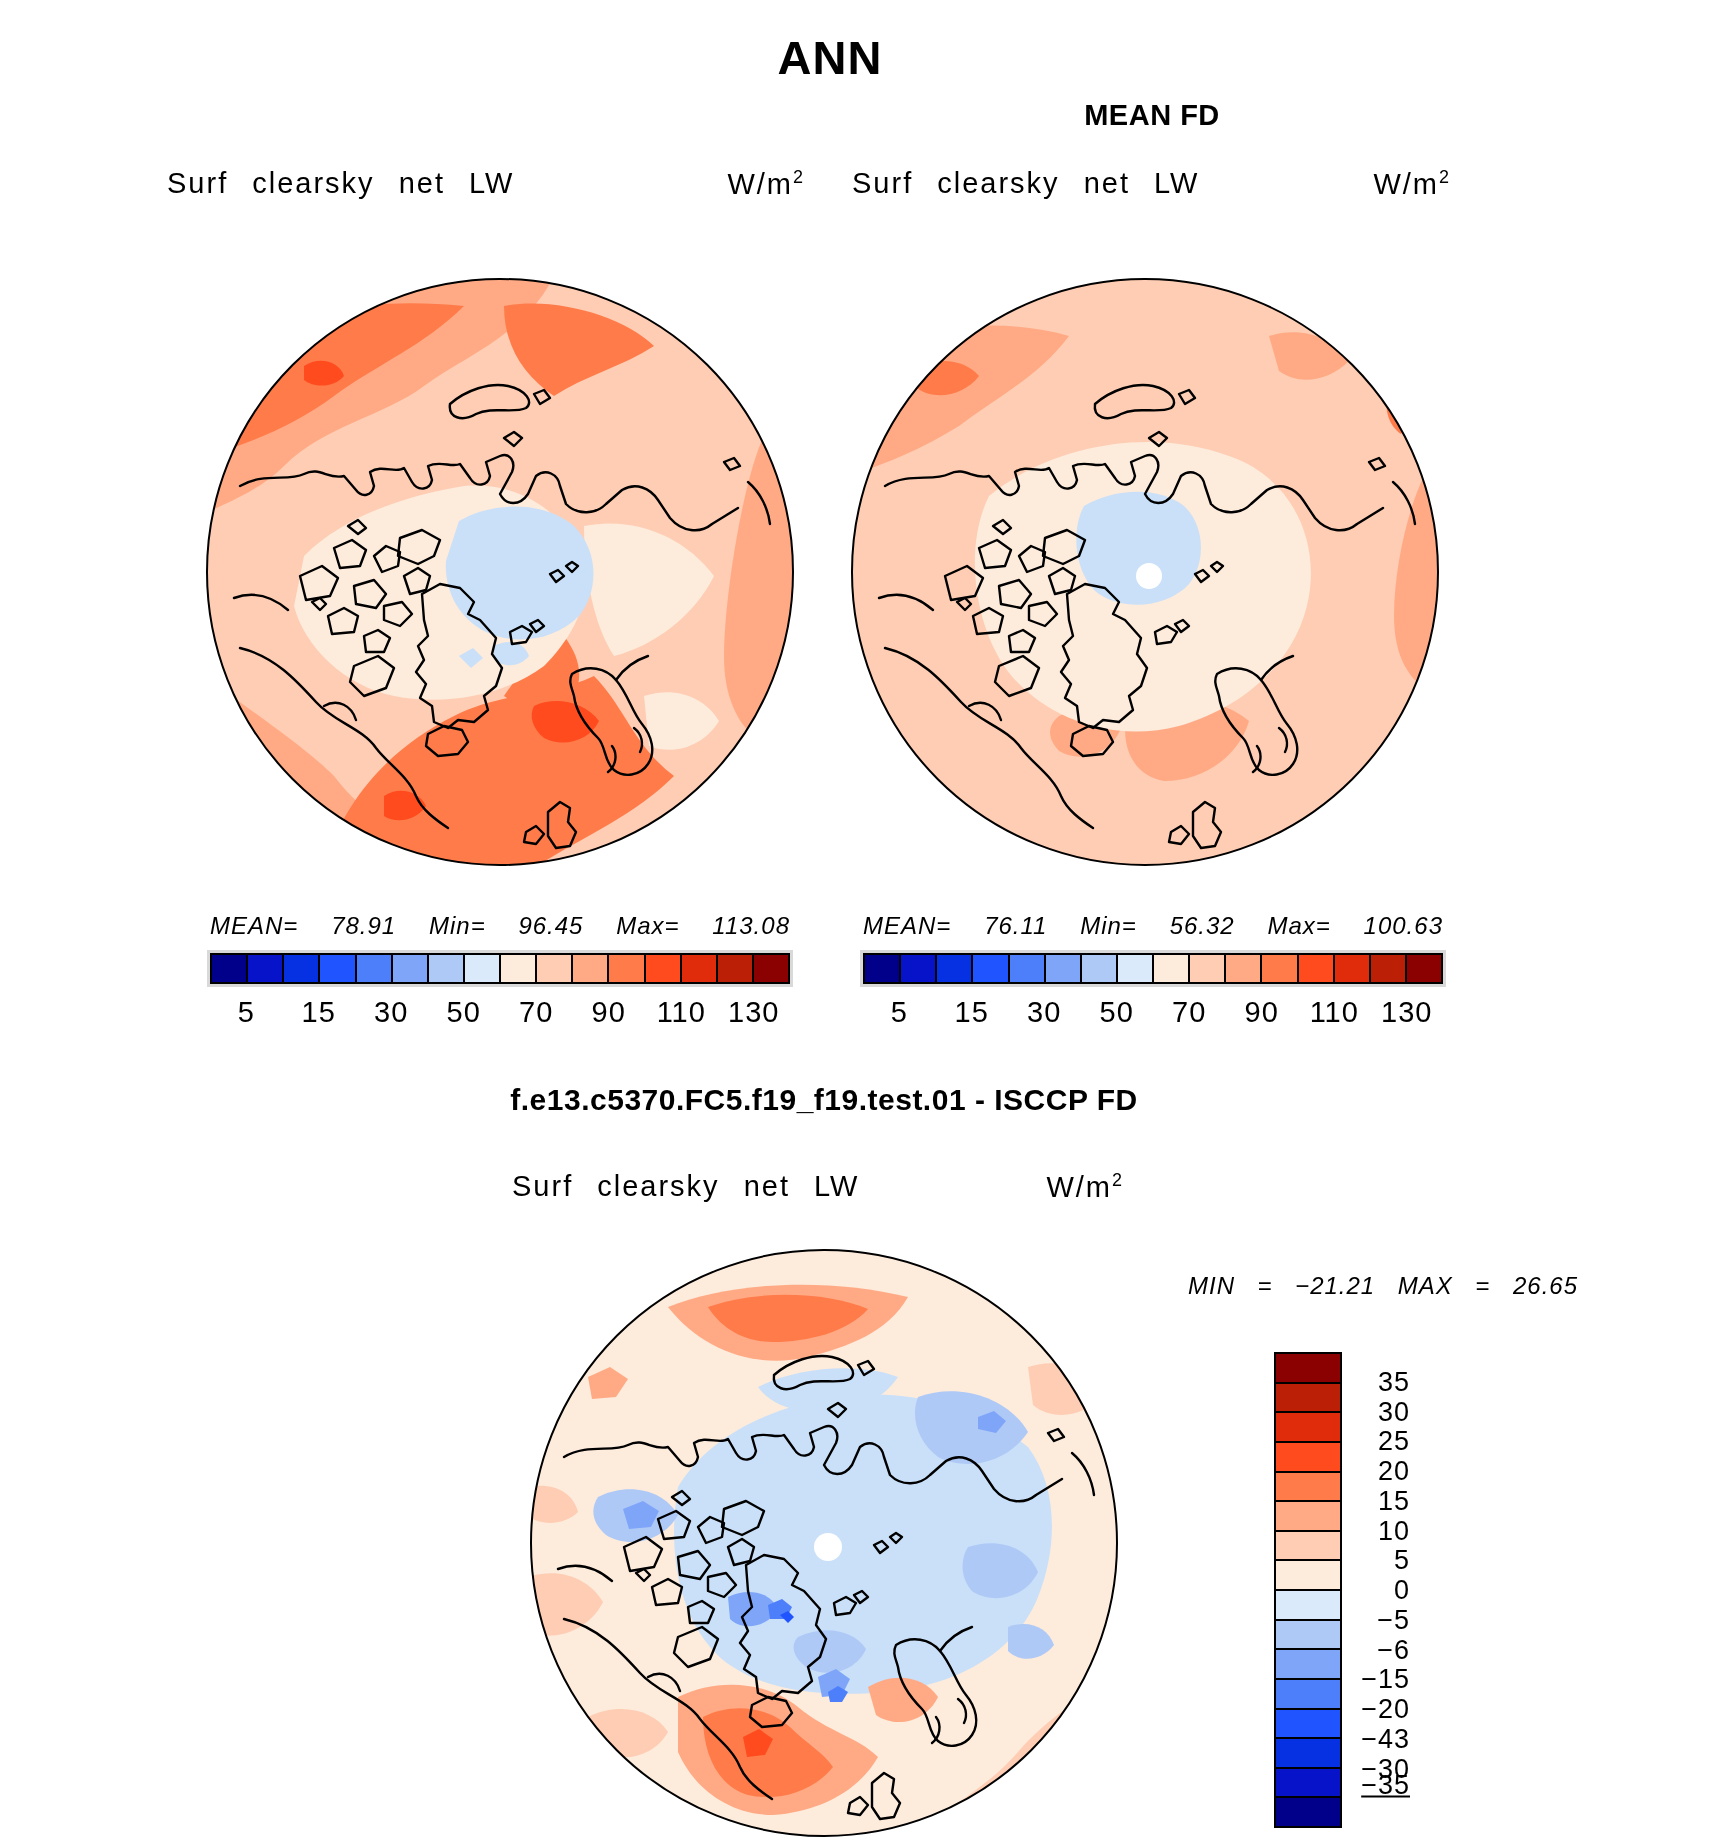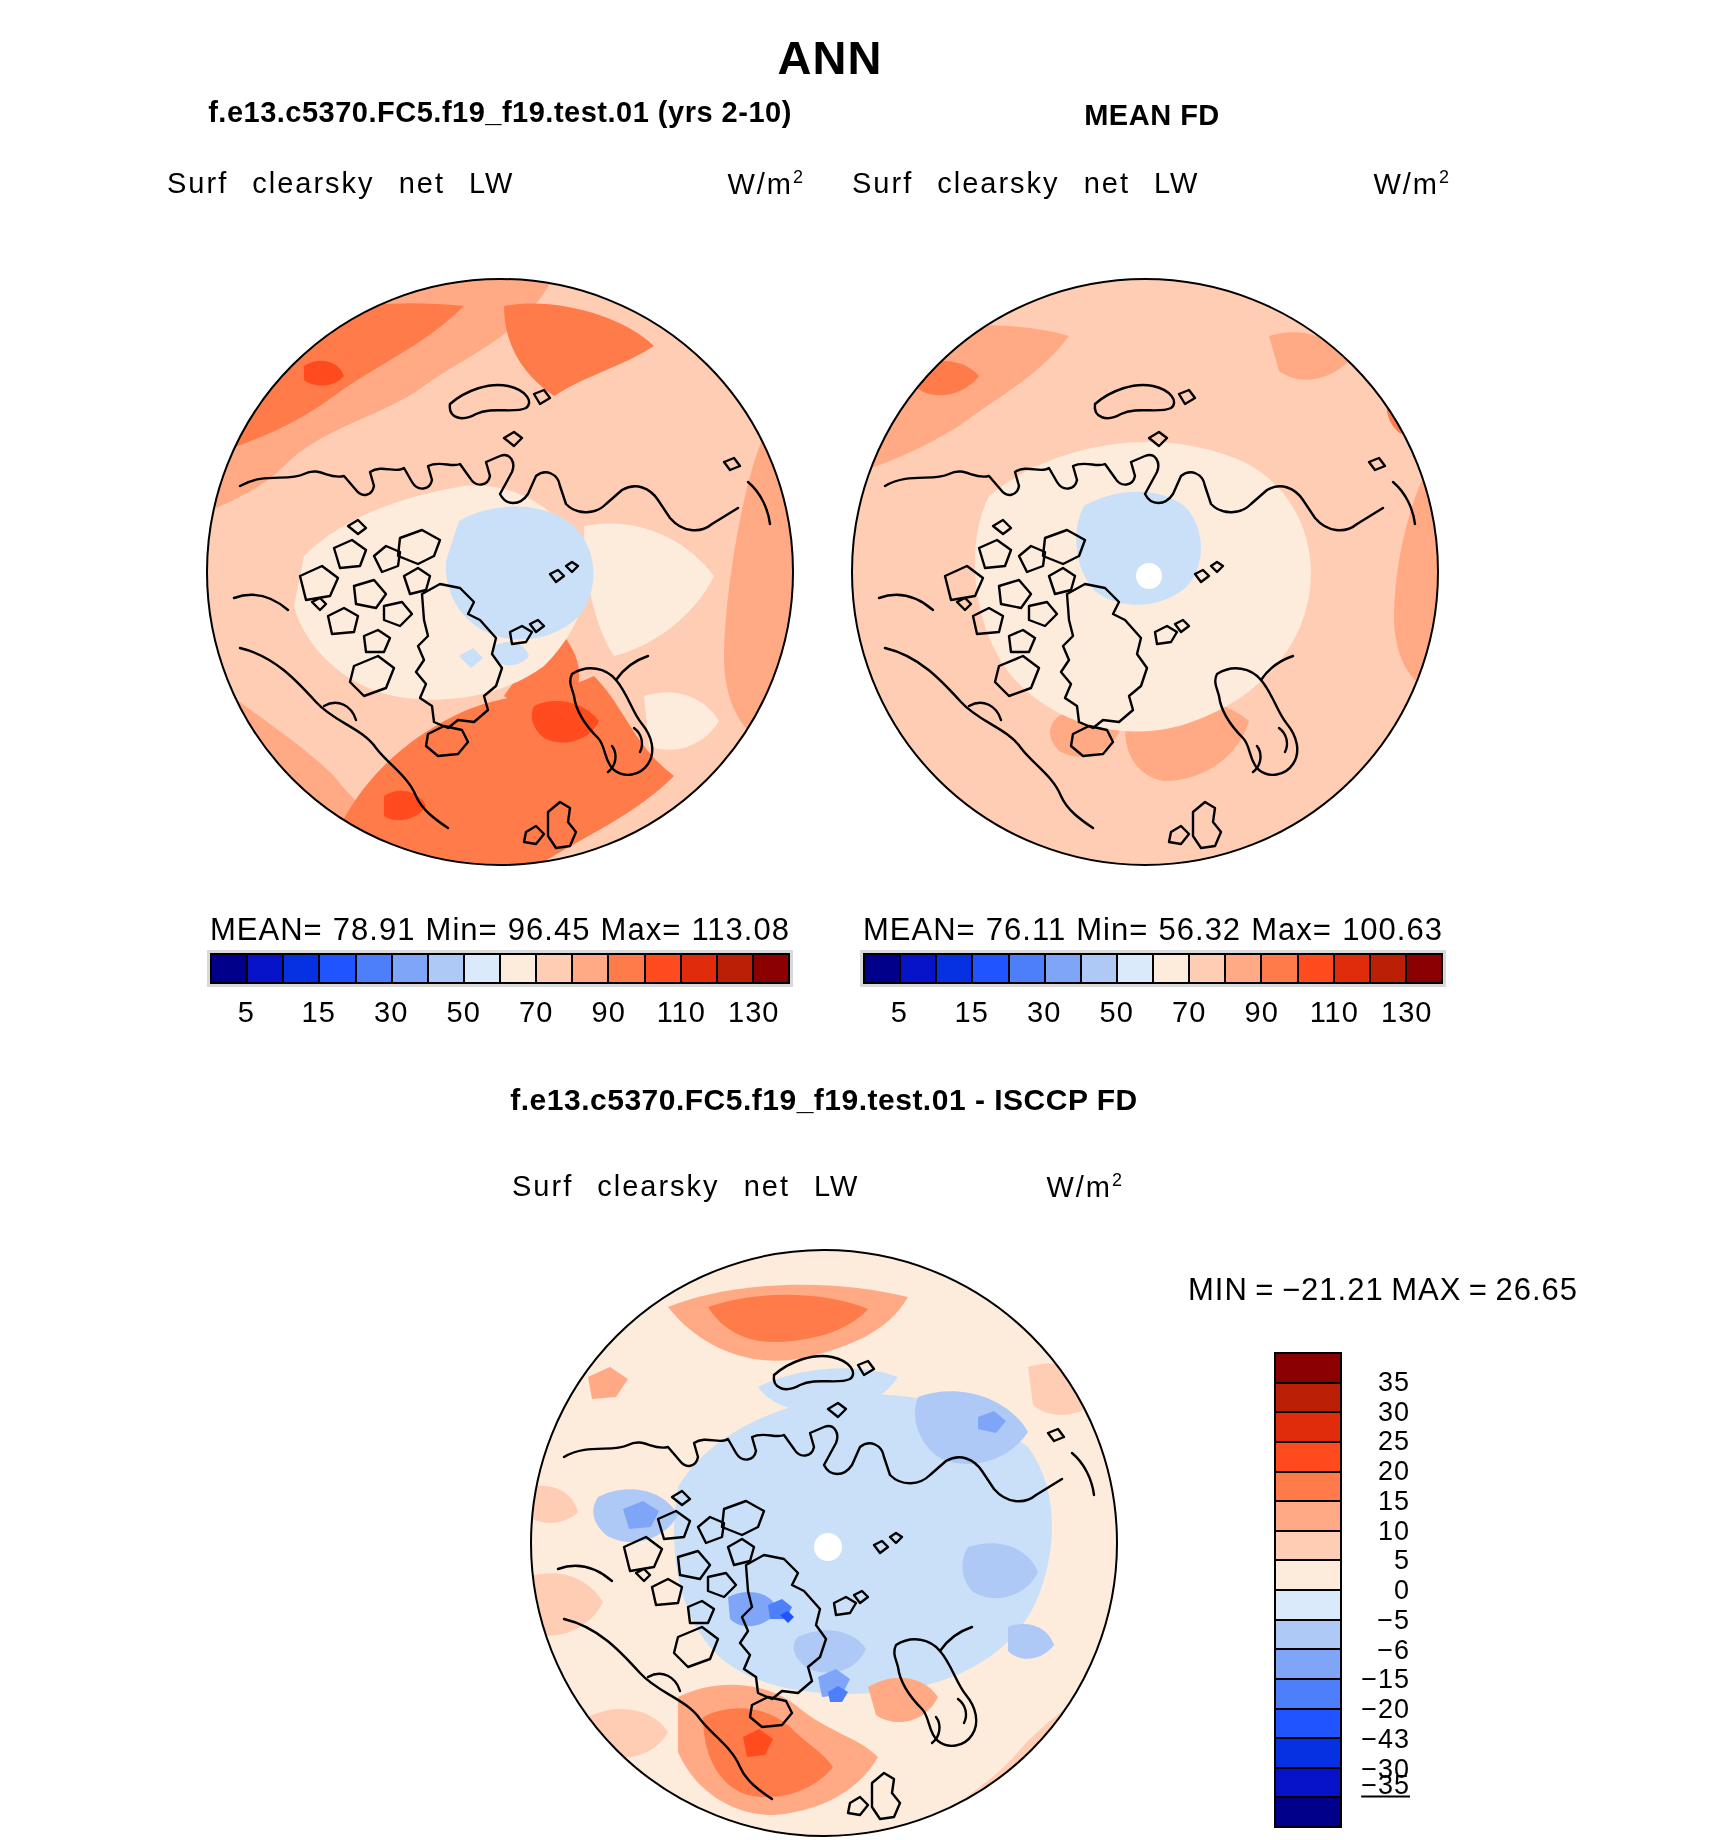--- a/index.html
+++ b/index.html
@@ -10,21 +10,21 @@
     overflow:hidden;
     font-family:"Liberation Sans",sans-serif;
     color:#000;
   }
   .abs{position:absolute;}
   .ctr{transform:translateX(-50%);}
   .rgt{transform:translateX(-100%);}
   .main-title{font-size:47px;font-weight:700;letter-spacing:1px;}
   .panel-title{font-size:29px;font-weight:700;letter-spacing:0.5px;}
   .plot-text{font-size:29px;font-weight:400;letter-spacing:2px;word-spacing:14px;white-space:nowrap;}
-  .stat-text{font-size:31px;font-weight:400;letter-spacing:1px;white-space:nowrap;}
+  .stat-text{font-size:24px;font-weight:400;letter-spacing:1px;white-space:nowrap;font-style:italic;}
   .units sup{font-size:0.62em;vertical-align:super;letter-spacing:0;}
   .stats-row{display:flex;justify-content:space-between;align-items:baseline;}
   .hbar{
     display:flex;width:580px;height:31px;
     border:2px solid #000;box-sizing:border-box;
     outline:3px solid #d9d9d9;background:#fff;
   }
   .hbar .cell{flex:1 1 0;border-right:2px solid #000;}
   .hbar .cell:last-child{border-right:none;}
   .tickrow{position:absolute;width:580px;height:34px;}
@@ -39,21 +39,20 @@
   .vlabels span{position:absolute;right:0;transform:translateY(-50%);font-size:27px;letter-spacing:1px;}
   svg{display:block;}
 </style>
 </head>
 <body>
 
 <div class="page">
 
   <div class="abs ctr main-title" style="left:830px;top:30px;">ANN</div>
 
-  <div class="abs ctr panel-title" style="left:500px;top:96px;">f.e13.c5370.FC5.f19_f19.test.01 (yrs 2-10)</div>
 
   <div class="abs ctr panel-title" style="left:1152px;top:99px;">MEAN FD</div>
 
   <div class="abs plot-text" style="left:167px;top:167px;">Surf clearsky net LW</div>
   <div class="abs rgt plot-text units" style="left:803px;top:167px;"><span>W/m</span><sup>2</sup></div>
 
   <div class="abs plot-text" style="left:852px;top:167px;">Surf clearsky net LW</div>
   <div class="abs rgt plot-text units" style="left:1449px;top:167px;"><span>W/m</span><sup>2</sup></div>
 
   <svg class="abs" style="left:204px;top:276px;" width="592" height="592" viewBox="0 0 592 592">

